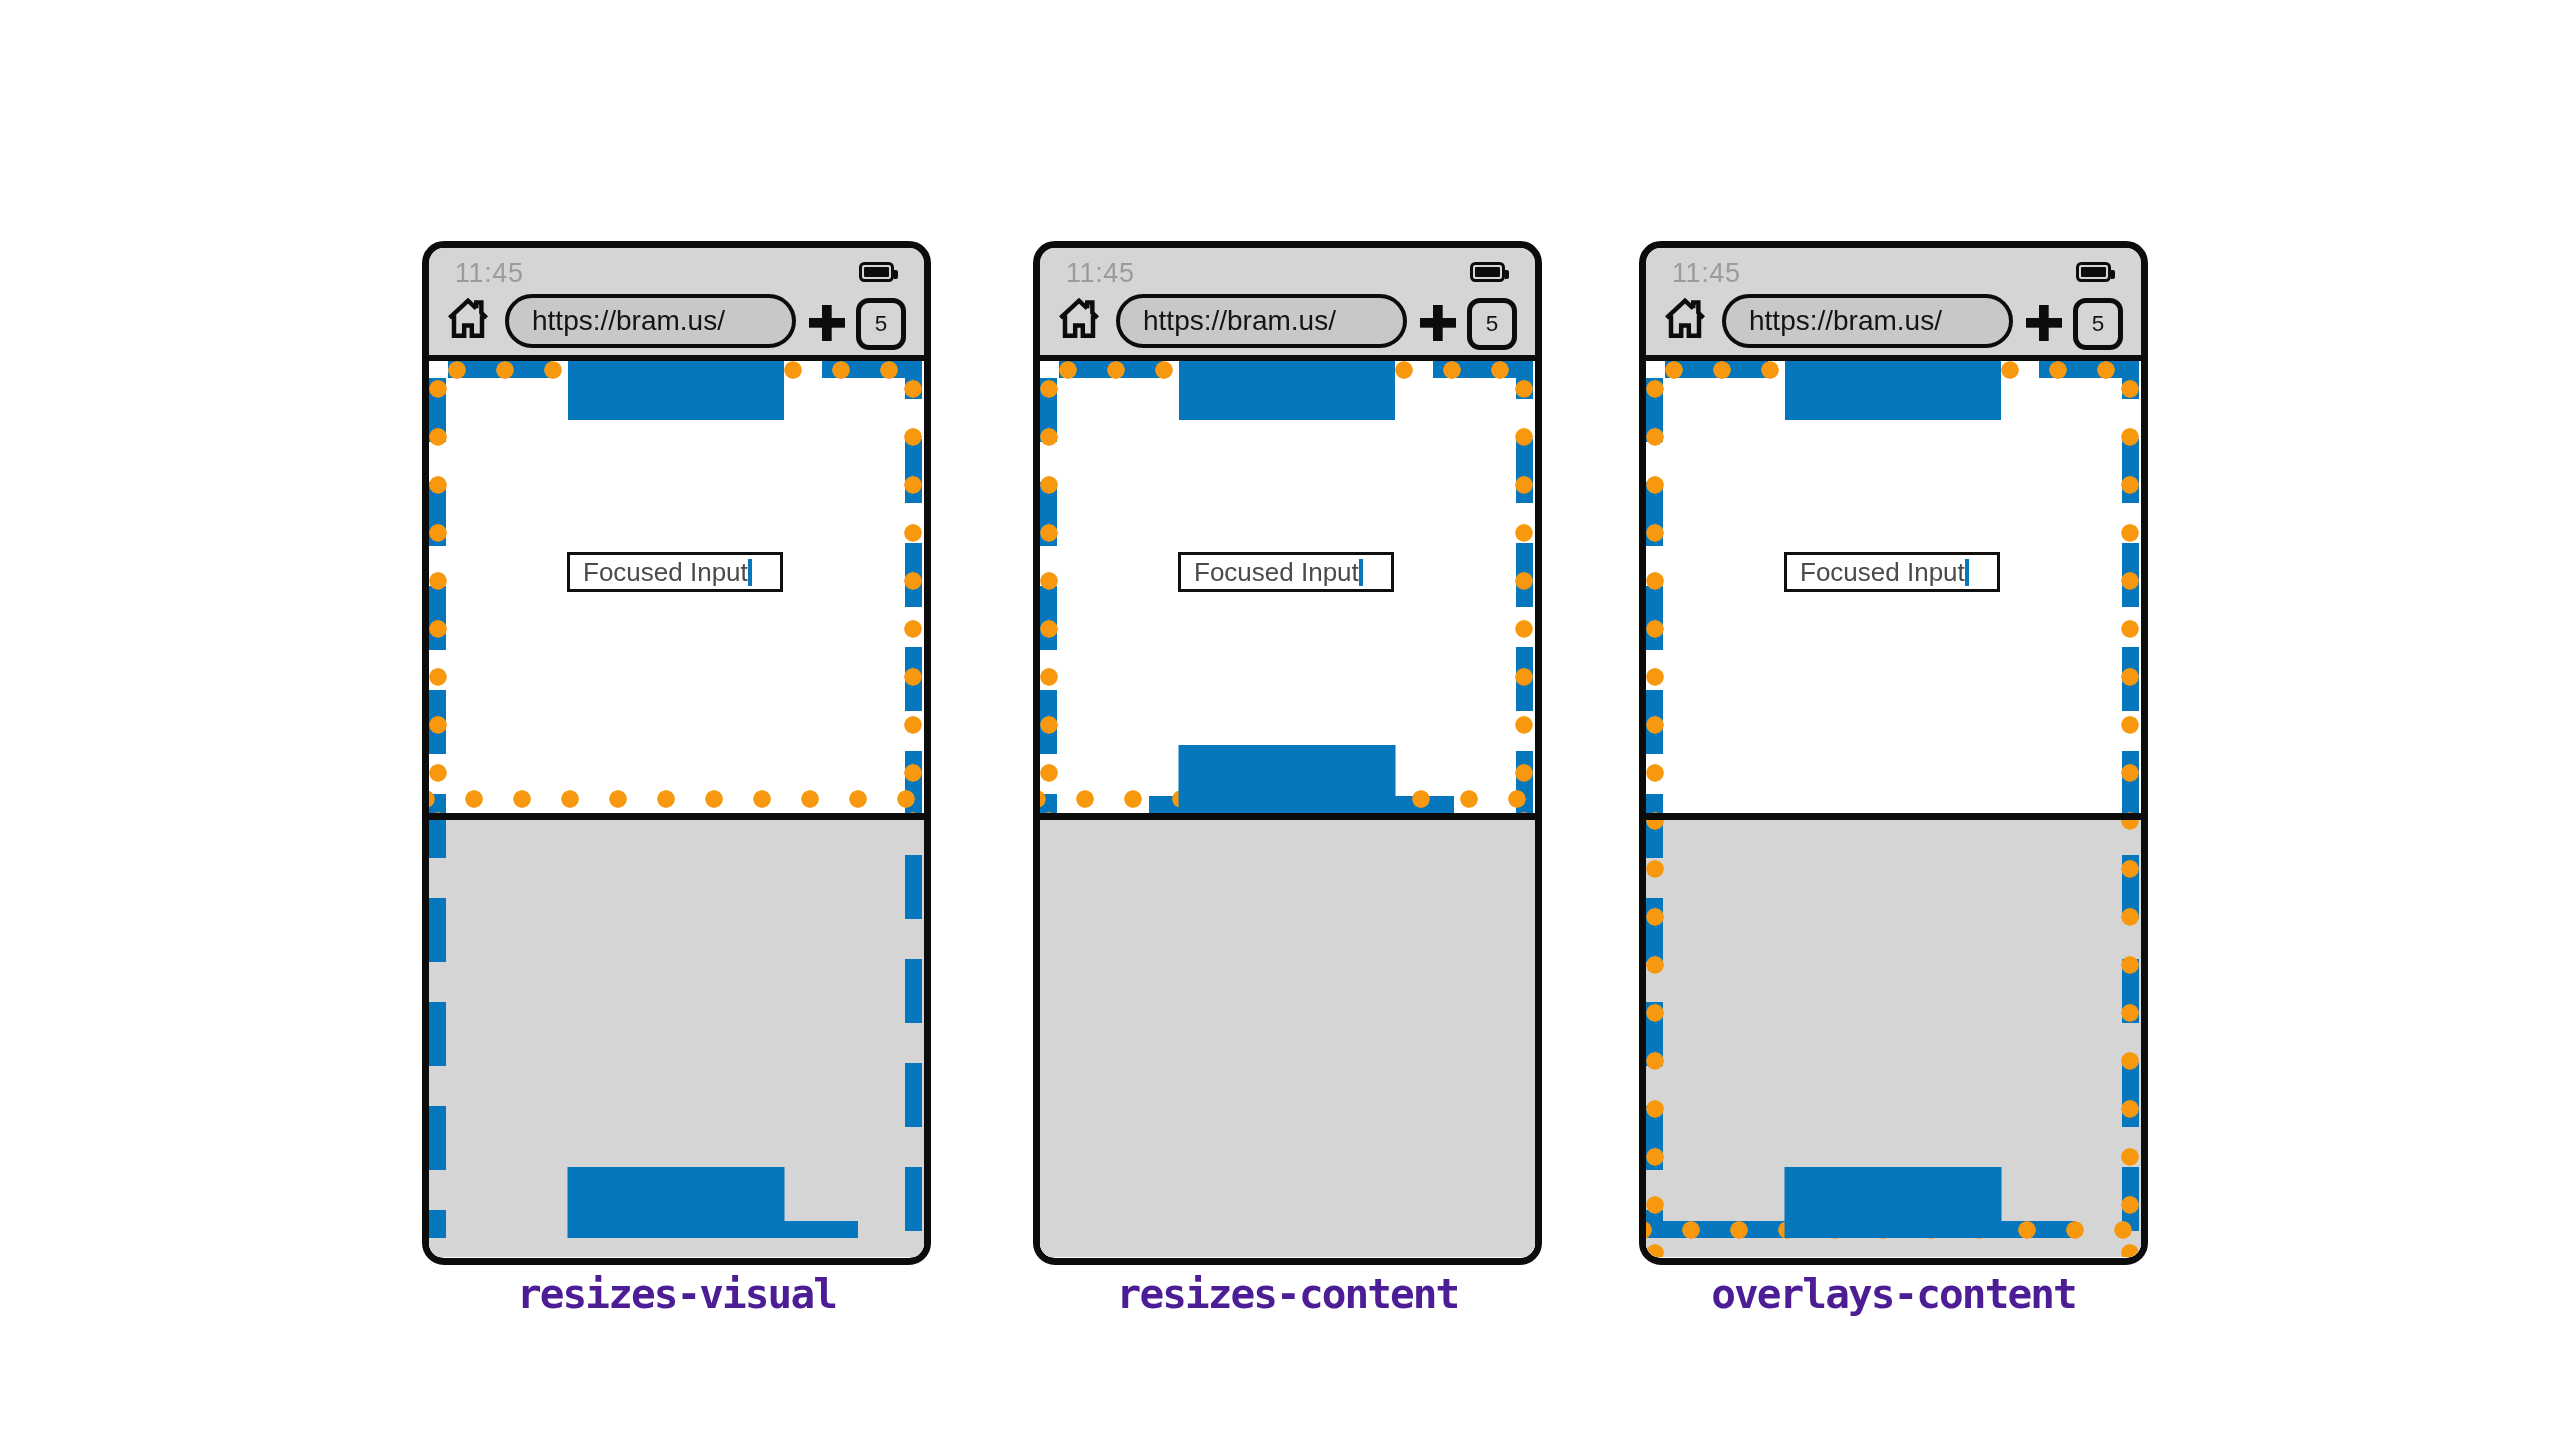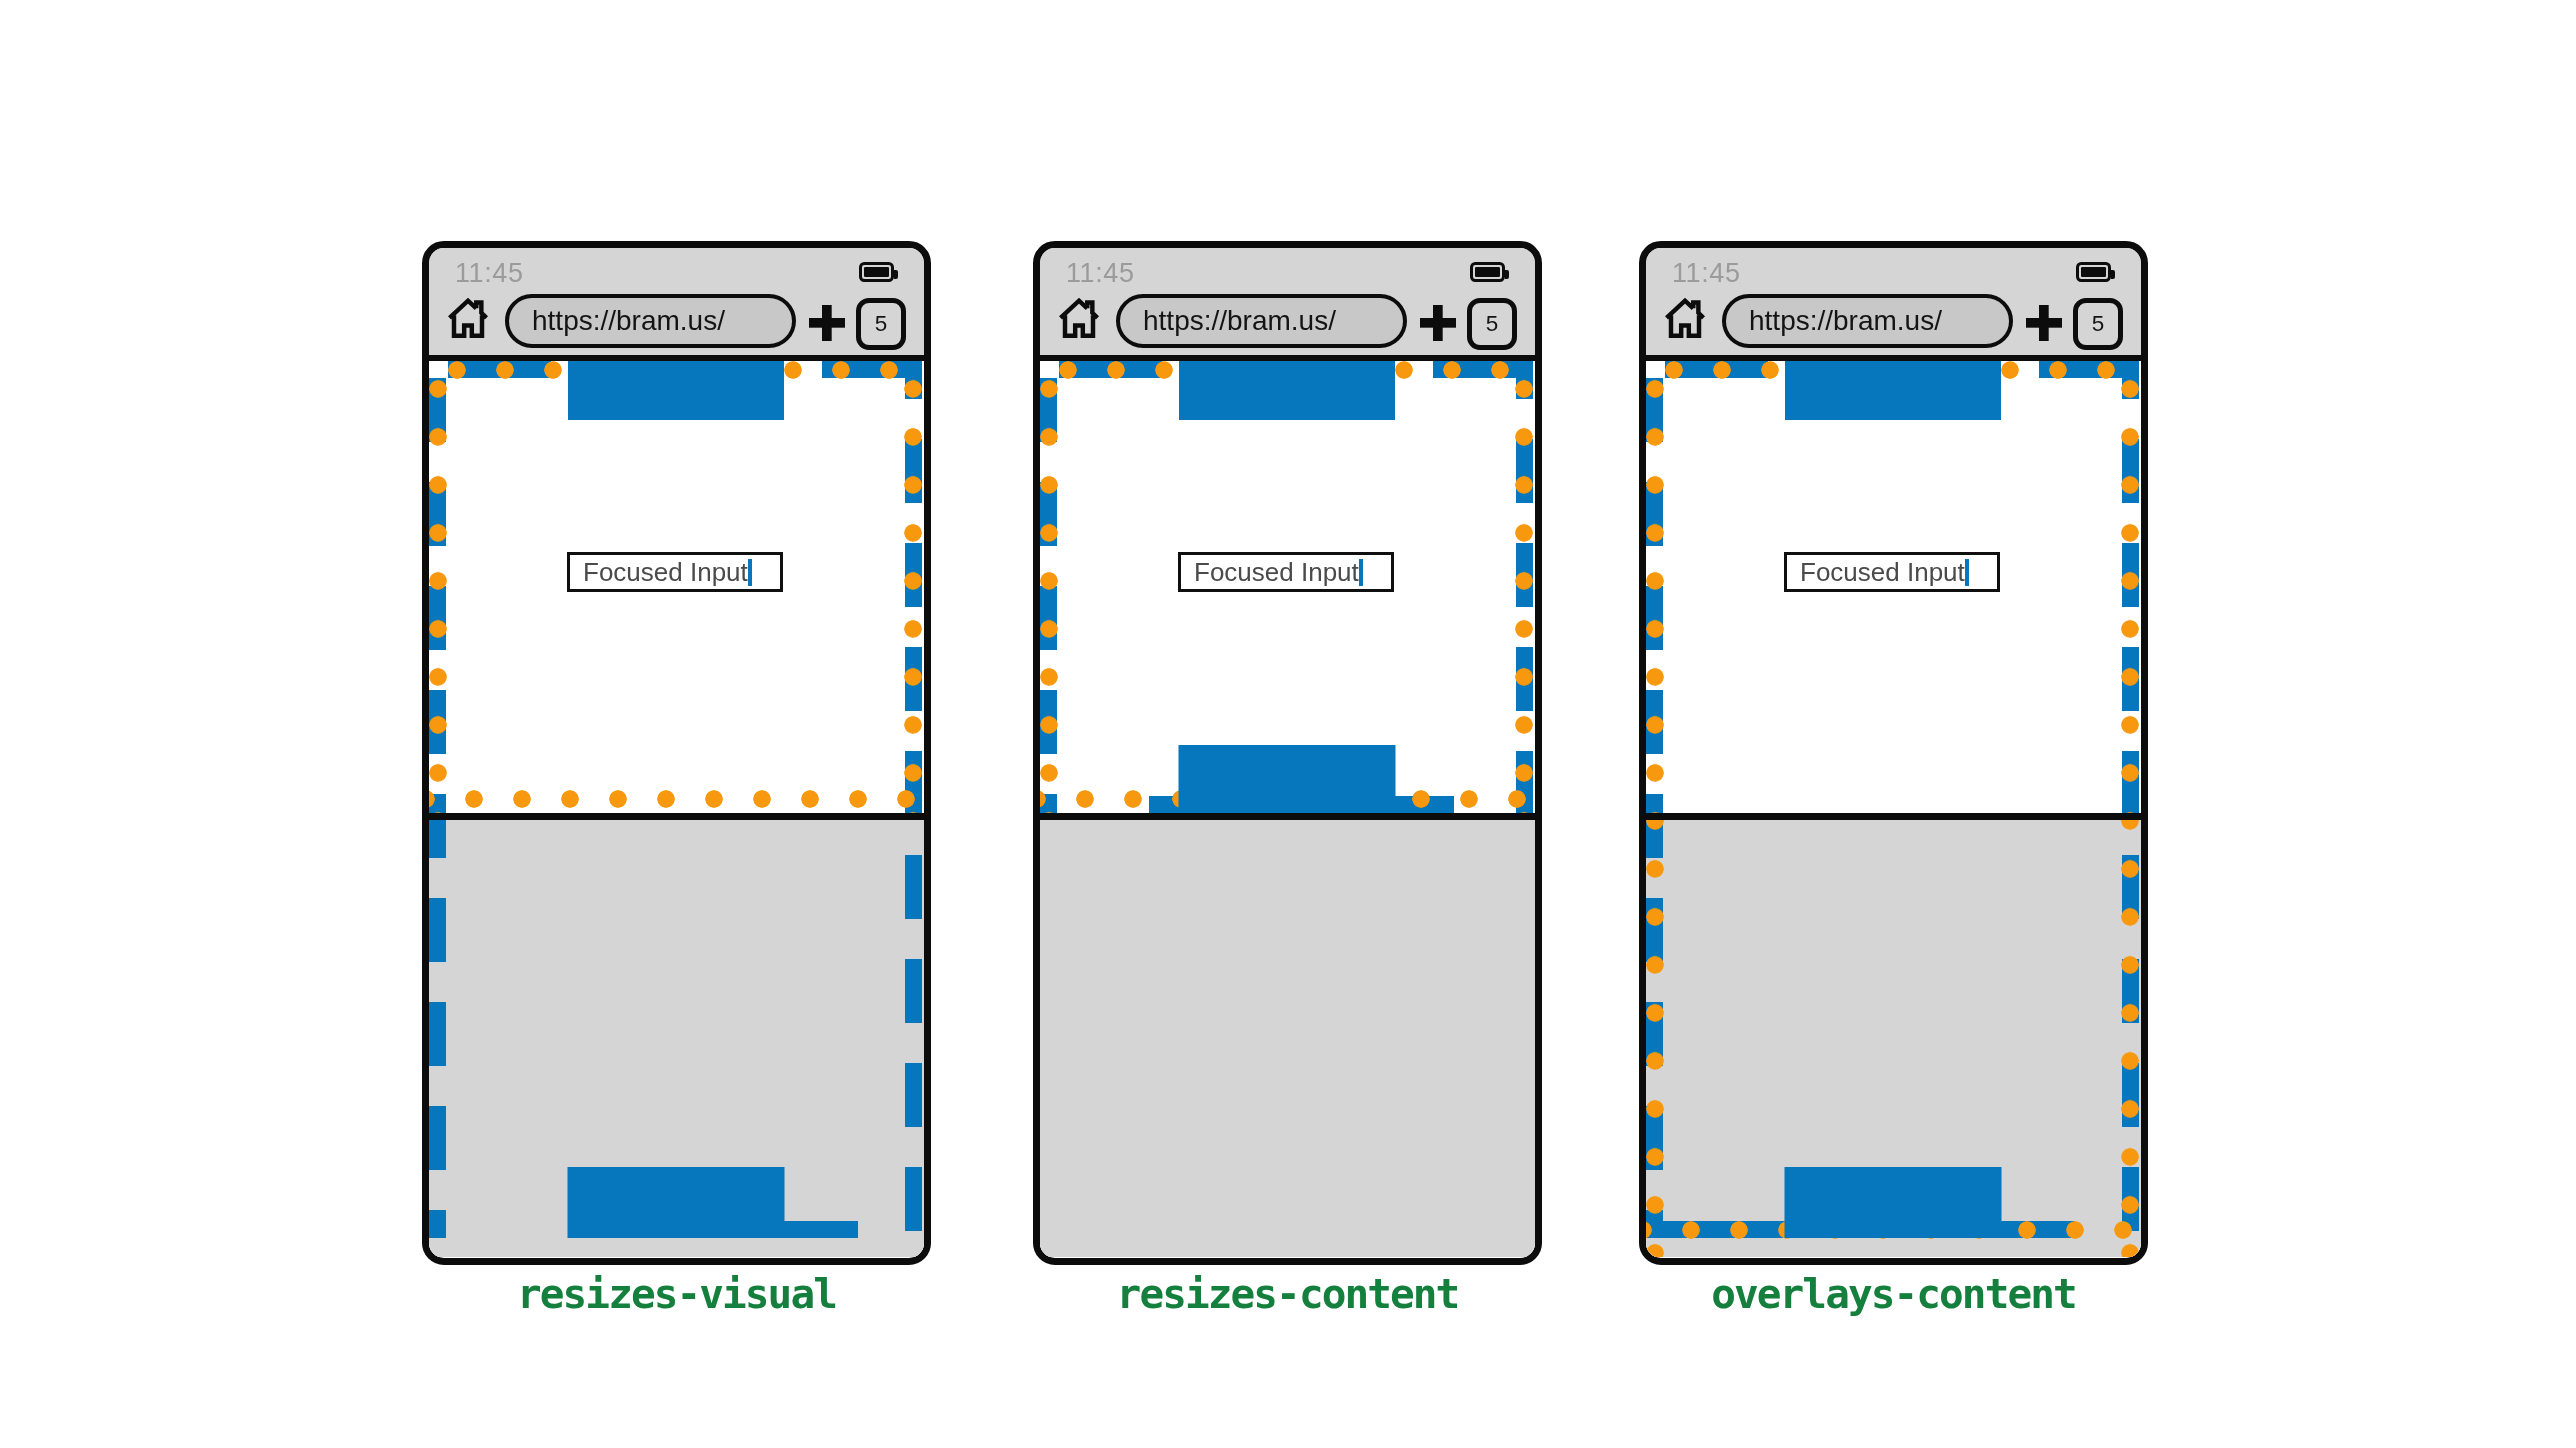--- a/index.html
+++ b/index.html
@@ -100,21 +100,21 @@
   
   .inputbox{position:absolute;left:138px;top:191px;width:216px;height:40px;
     background:#ffffff;border:3.2px solid #0f0f0f;z-index:6;
     display:flex;align-items:center;padding-left:13px;
     font-size:26px;color:#4a4a4a;white-space:nowrap;}
   .caret{display:inline-block;width:3.9px;height:27px;background:var(--blue);margin-left:0.6px;}
 
   
   .mode-label{position:absolute;top:1270px;width:509px;text-align:center;
     font-family:"DejaVu Sans Mono",monospace;font-weight:700;font-size:41px;
-    letter-spacing:-1.9px;color:#15803d;}
+    letter-spacing:-1.9px;color:#4c1d95;}
   .mode-label.l1{left:422px}.mode-label.l2{left:1033px}.mode-label.l3{left:1639px}
 
   .home svg{display:block;width:42px;height:45px;}
 </style>
 </head>
 <body>
 
 <div class="canvas">
 
   <div class="phone p1">

